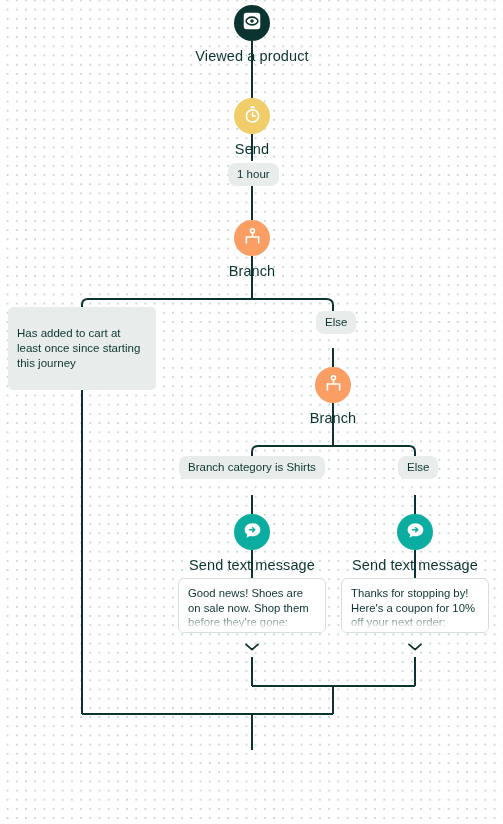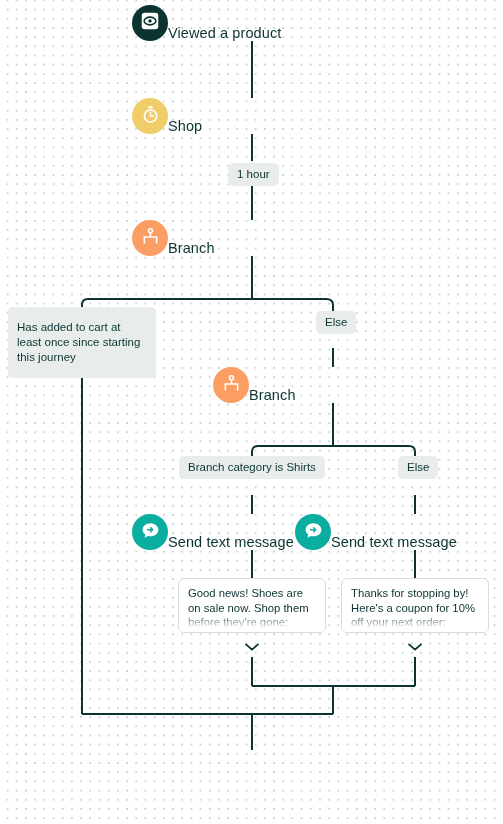--- a/index.html
+++ b/index.html
@@ -37,22 +37,22 @@
   svg.wires path, svg.wires line {
     stroke: #0b3431;
     stroke-width: 2;
     fill: none;
   }
 
   
   .node {
     position: absolute;
     display: flex;
-    flex-direction: row;
-    align-items: flex-end;
+    flex-direction: column;
+    align-items: center;
     width: 240px;
     margin-left: -120px;
   }
 
   .circle {
     width: 36px;
     height: 36px;
     border-radius: 50%;
     display: flex;
     align-items: center;
@@ -75,26 +75,27 @@
   }
 
   
   .chip {
     position: absolute;
     background: #e8edec;
     border-radius: 5px;
     font-size: 11.5px;
     line-height: 15px;
     color: #0b3431;
-    padding: 13px 9px;
+    padding: 19px 9px;
     z-index: 4;
   }
   .chip.small {
     padding: 4px 9px;
     white-space: nowrap;
+    border-radius: 8px;
   }
 
   
   .msg-card {
     position: absolute;
     width: 148px;
     height: 55px;
     background: #ffffff;
     border: 1px solid #d5dedd;
     border-radius: 6px;
@@ -188,21 +189,21 @@
   <div class="node" style="left:252px; top:98px;">
     <div class="circle amber">
       <span>
         <svg width="21" height="21" viewBox="0 0 24 24">
           <rect x="9.6" y="2.3" width="4.8" height="2.6" rx="1" fill="#ffffff"></rect>
           <circle cx="12" cy="13.6" r="7" fill="none" stroke="#ffffff" stroke-width="1.9"></circle>
           <path d="M12 9.4 L12 13.6 L15.1 13.6" fill="none" stroke="#ffffff" stroke-width="1.7" stroke-linecap="round" stroke-linejoin="round"></path>
         </svg>
       </span>
     </div>
-    <div class="node-label">Shop</div>
+    <div class="node-label">Send</div>
   </div>
   <div class="chip small" style="left:228px; top:163px;">1 hour</div>
 
   <div class="node" style="left:252px; top:220px;">
     <div class="circle orange">
       <span>
         <svg width="21" height="21" viewBox="0 0 24 24">
           <circle cx="12" cy="5.4" r="2.3" fill="none" stroke="#ffffff" stroke-width="1.8"></circle>
           <line x1="12" y1="7.7" x2="12" y2="12.6" stroke="#ffffff" stroke-width="1.8"></line>
           <path d="M5 19.4 L5 12.6 L19 12.6 L19 19.4" fill="none" stroke="#ffffff" stroke-width="1.8" stroke-linecap="round"></path>

